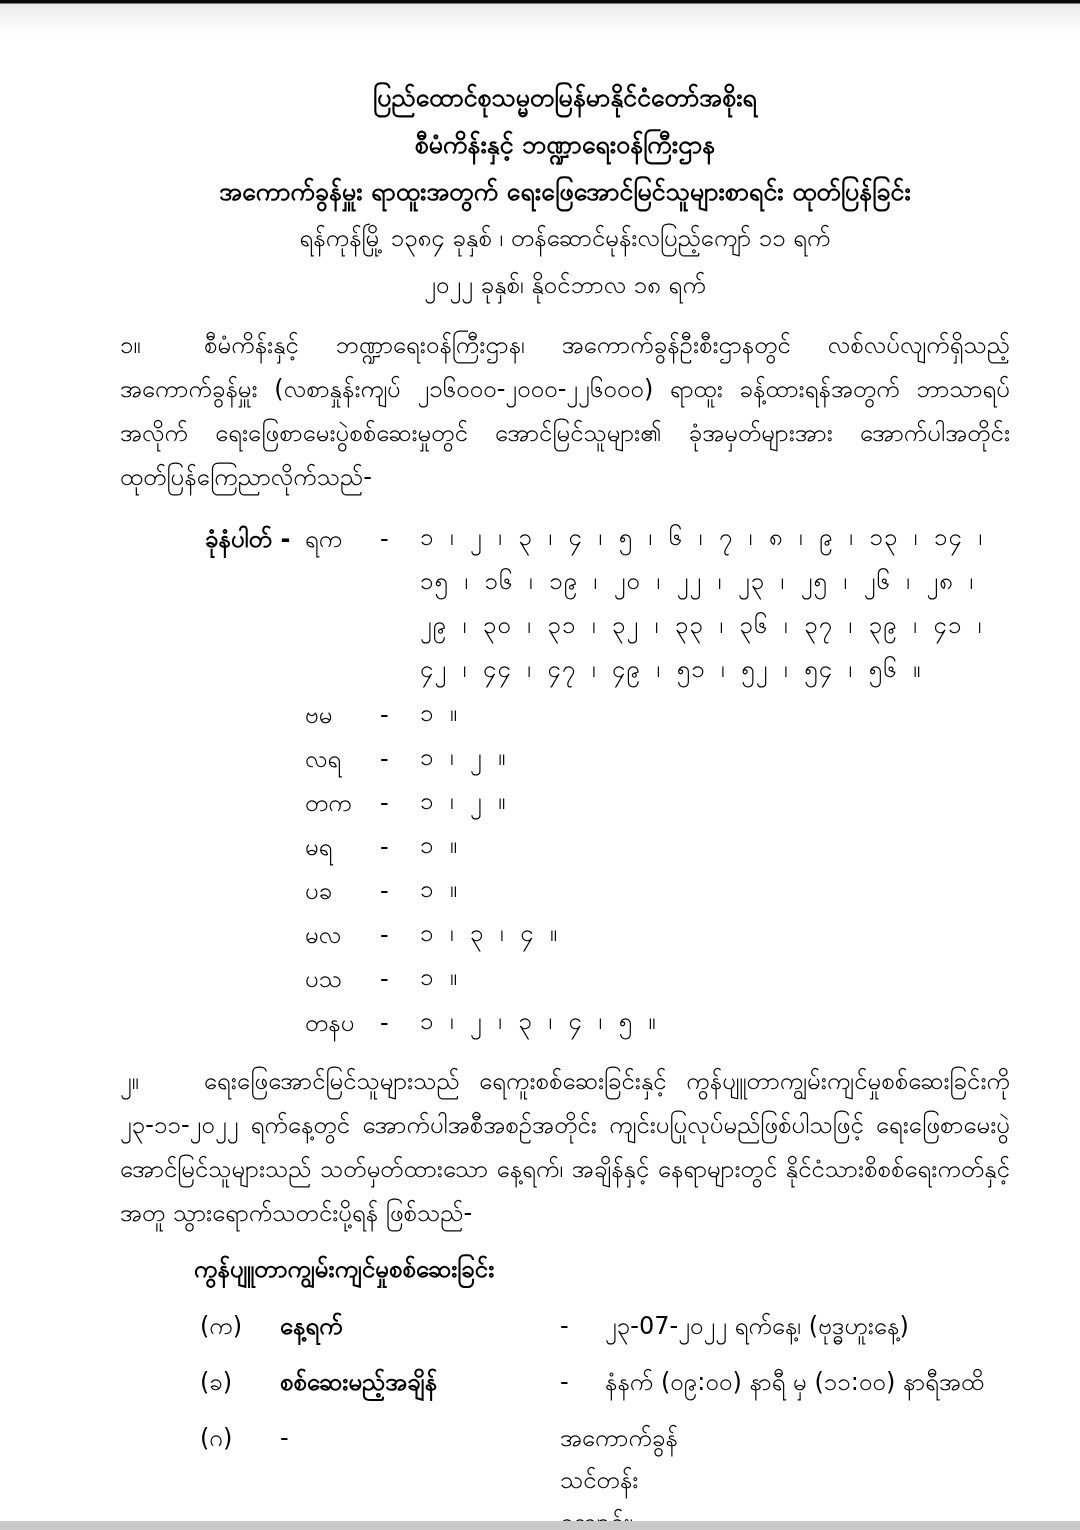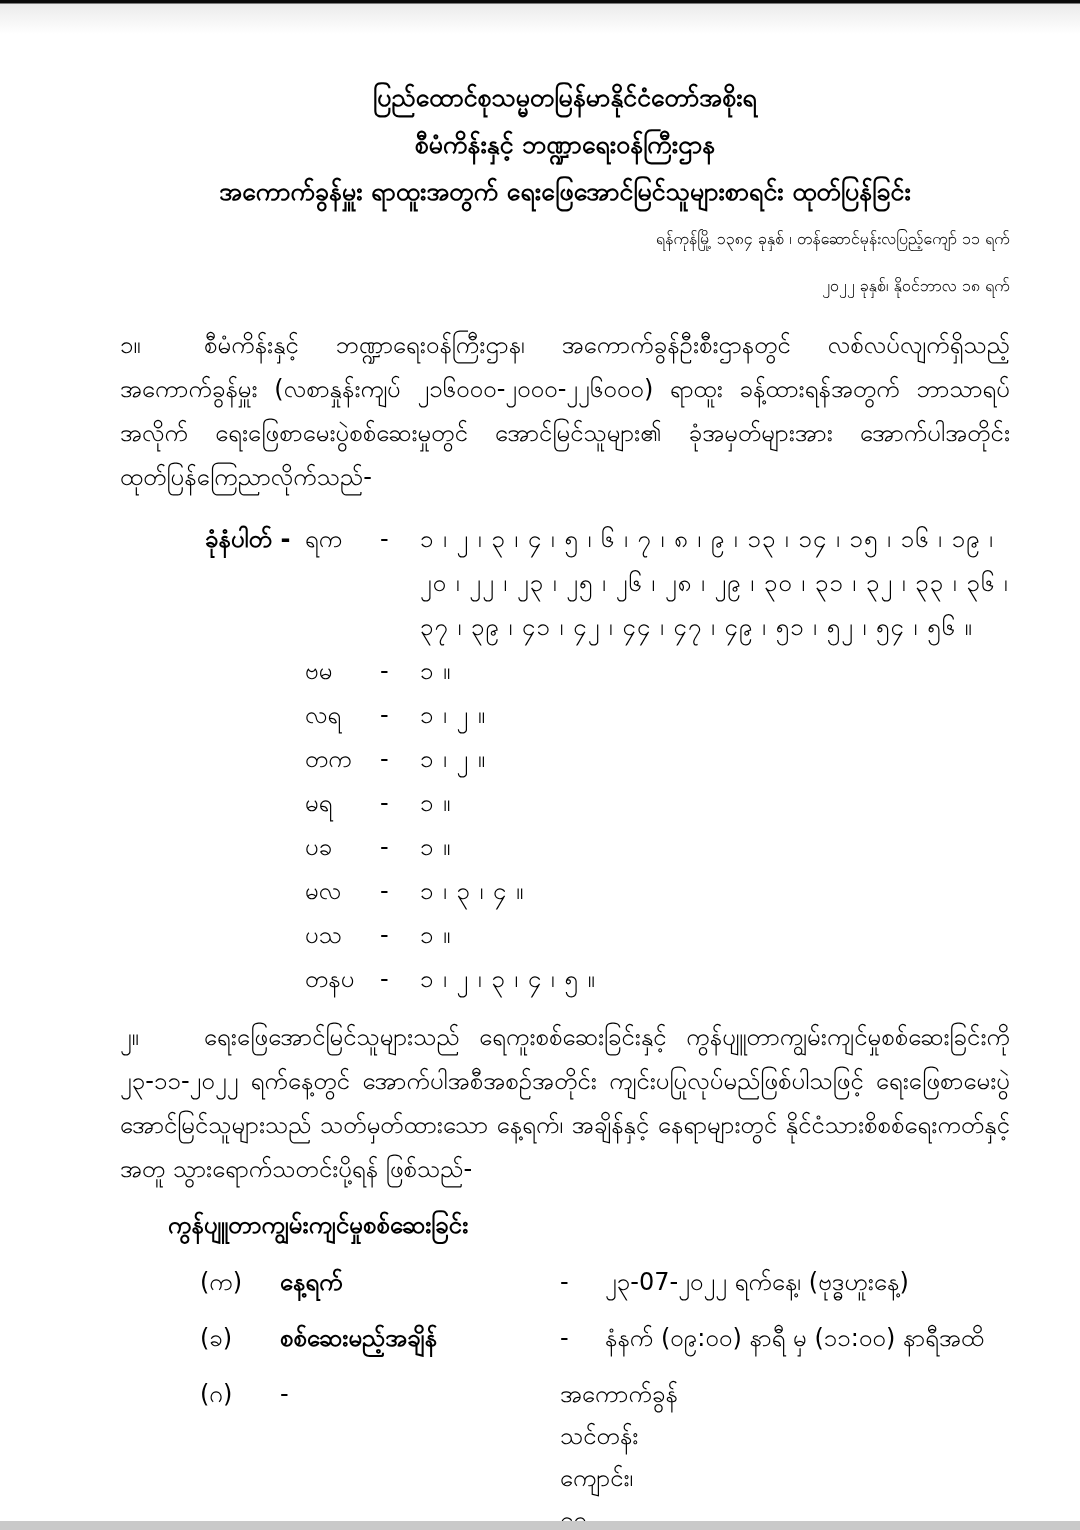--- a/index.html
+++ b/index.html
@@ -20,37 +20,37 @@
     background: #c9c9c9;
   }
   .content {
     position: absolute; top: 74px; left: 120px; width: 890px;
   }
   .title-line {
     text-align: center; font-weight: bold;
     font-size: 25px; line-height: 47px;
   }
   .date-line {
-    text-align: right; font-weight: normal;
-    font-size: 16px; line-height: 47px;
+    text-align: center; font-weight: normal;
+    font-size: 24px; line-height: 47px;
   }
   .para {
     font-size: 24px; line-height: 44px;
     text-align: justify; margin-top: 14px;
   }
   .para-num { display: inline-block; min-width: 84px; font-size: 24px; }
   .roll-block { margin-left: 85px; margin-top: 18px; }
   .roll-row {
     display: grid; grid-template-columns: 100px 75px 40px 1fr;
     font-size: 24px; line-height: 44px;
   }
   .roll-label { font-weight: bold; }
-  .roll-values { text-align: left; letter-spacing: 1px; }
+  .roll-values { text-align: left; letter-spacing: 1px; font-family: Liberation Mono, monospace; }
   .section-heading {
-    margin-left: 48px; margin-top: 12px;
+    margin-left: 74px; margin-top: 12px;
     font-weight: bold; font-size: 24px; line-height: 44px;
   }
   .items { margin-left: 80px; margin-top: 6px; }
   .item-row {
     display: grid; grid-template-columns: 80px 280px 45px 1fr;
     font-size: 24px; line-height: 42px; margin-top: 14px;
   }
   .item-label { font-weight: bold; }
   .item-value { text-align: justify; }
 </style>

